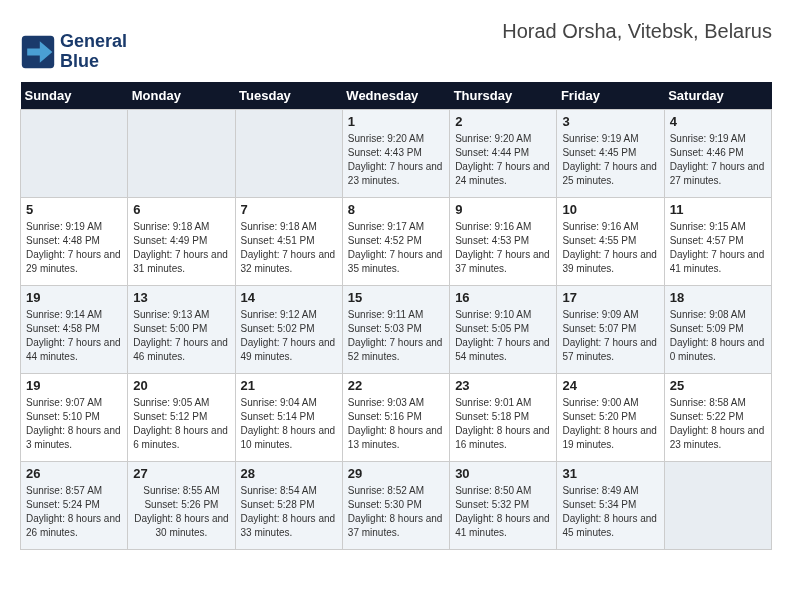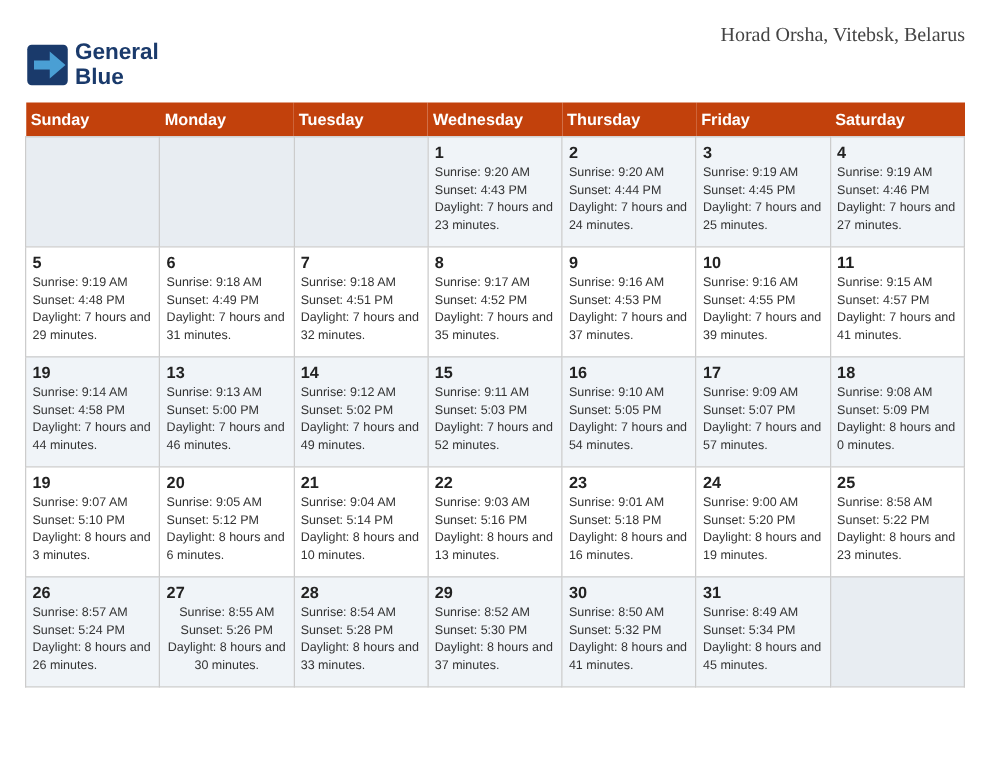--- a/index.html
+++ b/index.html
@@ -34,31 +34,30 @@
     }
     .title-area {
       text-align: right;
     }
     .calendar-title {
       font-size: 32px;
       font-weight: bold;
       color: #222;
     }
     .calendar-subtitle {
-      font-size: 16px;
+      font-size: 20px;
       color: #444;
-      font-family: Liberation Serif, serif;
     }
     table {
       width: 100%;
       border-collapse: collapse;
       font-size: 11px;
     }
     thead th {
-      background-color: #c2410c;
+      background-color: #0f172a;
       color: #fff;
       padding: 6px 4px;
       text-align: left;
       font-size: 13px;
       font-weight: bold;
     }
     tbody td {
       border: 1px solid #ccc;
       vertical-align: top;
       padding: 4px 5px;

